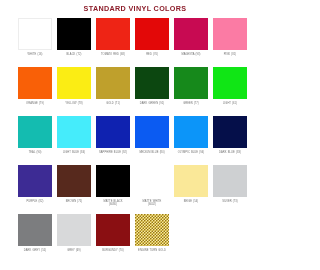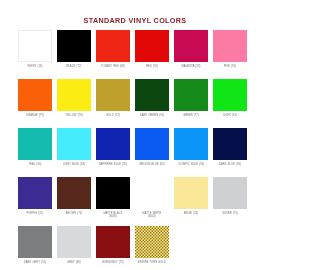--- a/index.html
+++ b/index.html
@@ -22,21 +22,21 @@
     position: relative;
   }
 
   .chart-title {
     text-align: center;
     font-size: 7.2px;
     font-weight: bold;
     letter-spacing: 0.35px;
     color: #8c1d2a;
     margin: 0;
-    padding-top: 16px;
+    padding-top: 4px;
     line-height: 9px;
   }
 
   .grid {
     margin-top: 5px;
     padding-left: 18px;
     padding-right: 18px;
     box-sizing: border-box;
   }
 

